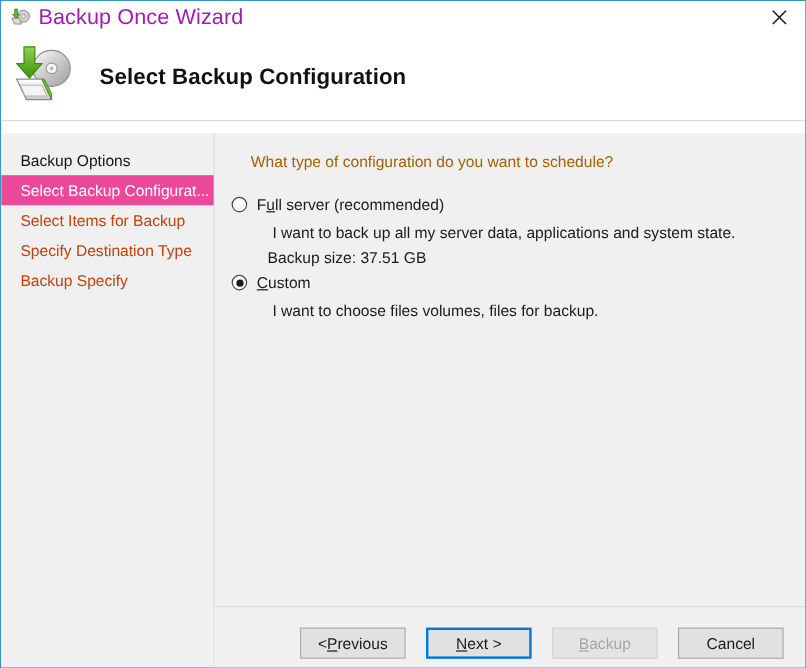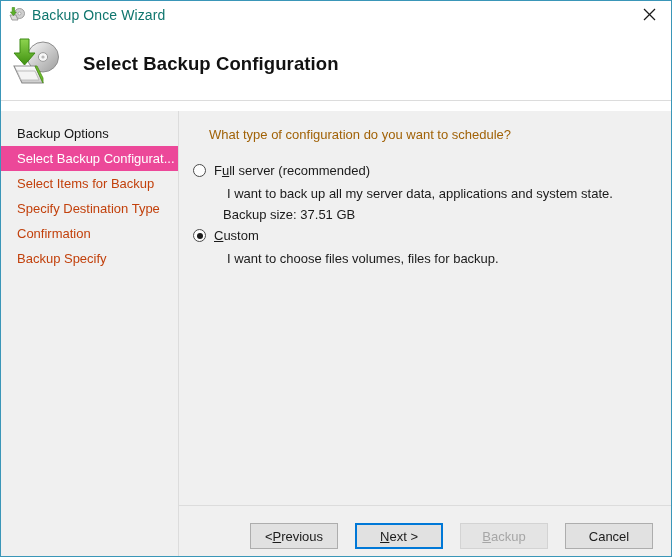--- a/index.html
+++ b/index.html
@@ -37,22 +37,22 @@
   }
   #titlebar-icon {
     width: 18px;
     height: 18px;
     margin-left: 7px;
     margin-right: 6px;
     flex: 0 0 auto;
     position: relative;
   }
   #titlebar-title {
-    font-size: 14px;
-    color: #0f766e;
+    font-size: 18px;
+    color: #a21caf;
     letter-spacing: .1px;
     white-space: nowrap;
   }
   #close-button {
     position: absolute;
     right: 0; top: 0;
     width: 44px;
     height: 27px;
     display: flex;
     align-items: center;
@@ -276,21 +276,20 @@
     <span id="header-title">Select Backup Configuration</span>
   </div>
 
   <div id="body">
 
     <div id="sidebar">
       <div class="side-item strong">Backup Options</div>
       <div class="side-item selected">Select Backup Configurat...</div>
       <div class="side-item">Select Items for Backup</div>
       <div class="side-item">Specify Destination Type</div>
-      <div class="side-item">Confirmation</div>
       <div class="side-item">Backup Specify</div>
     </div>
 
     <div id="main">
       <div id="main-inner">
 
         <p id="question">What type of configuration do you want to schedule?</p>
 
         <div class="option-block">
           <div class="radio-row">

